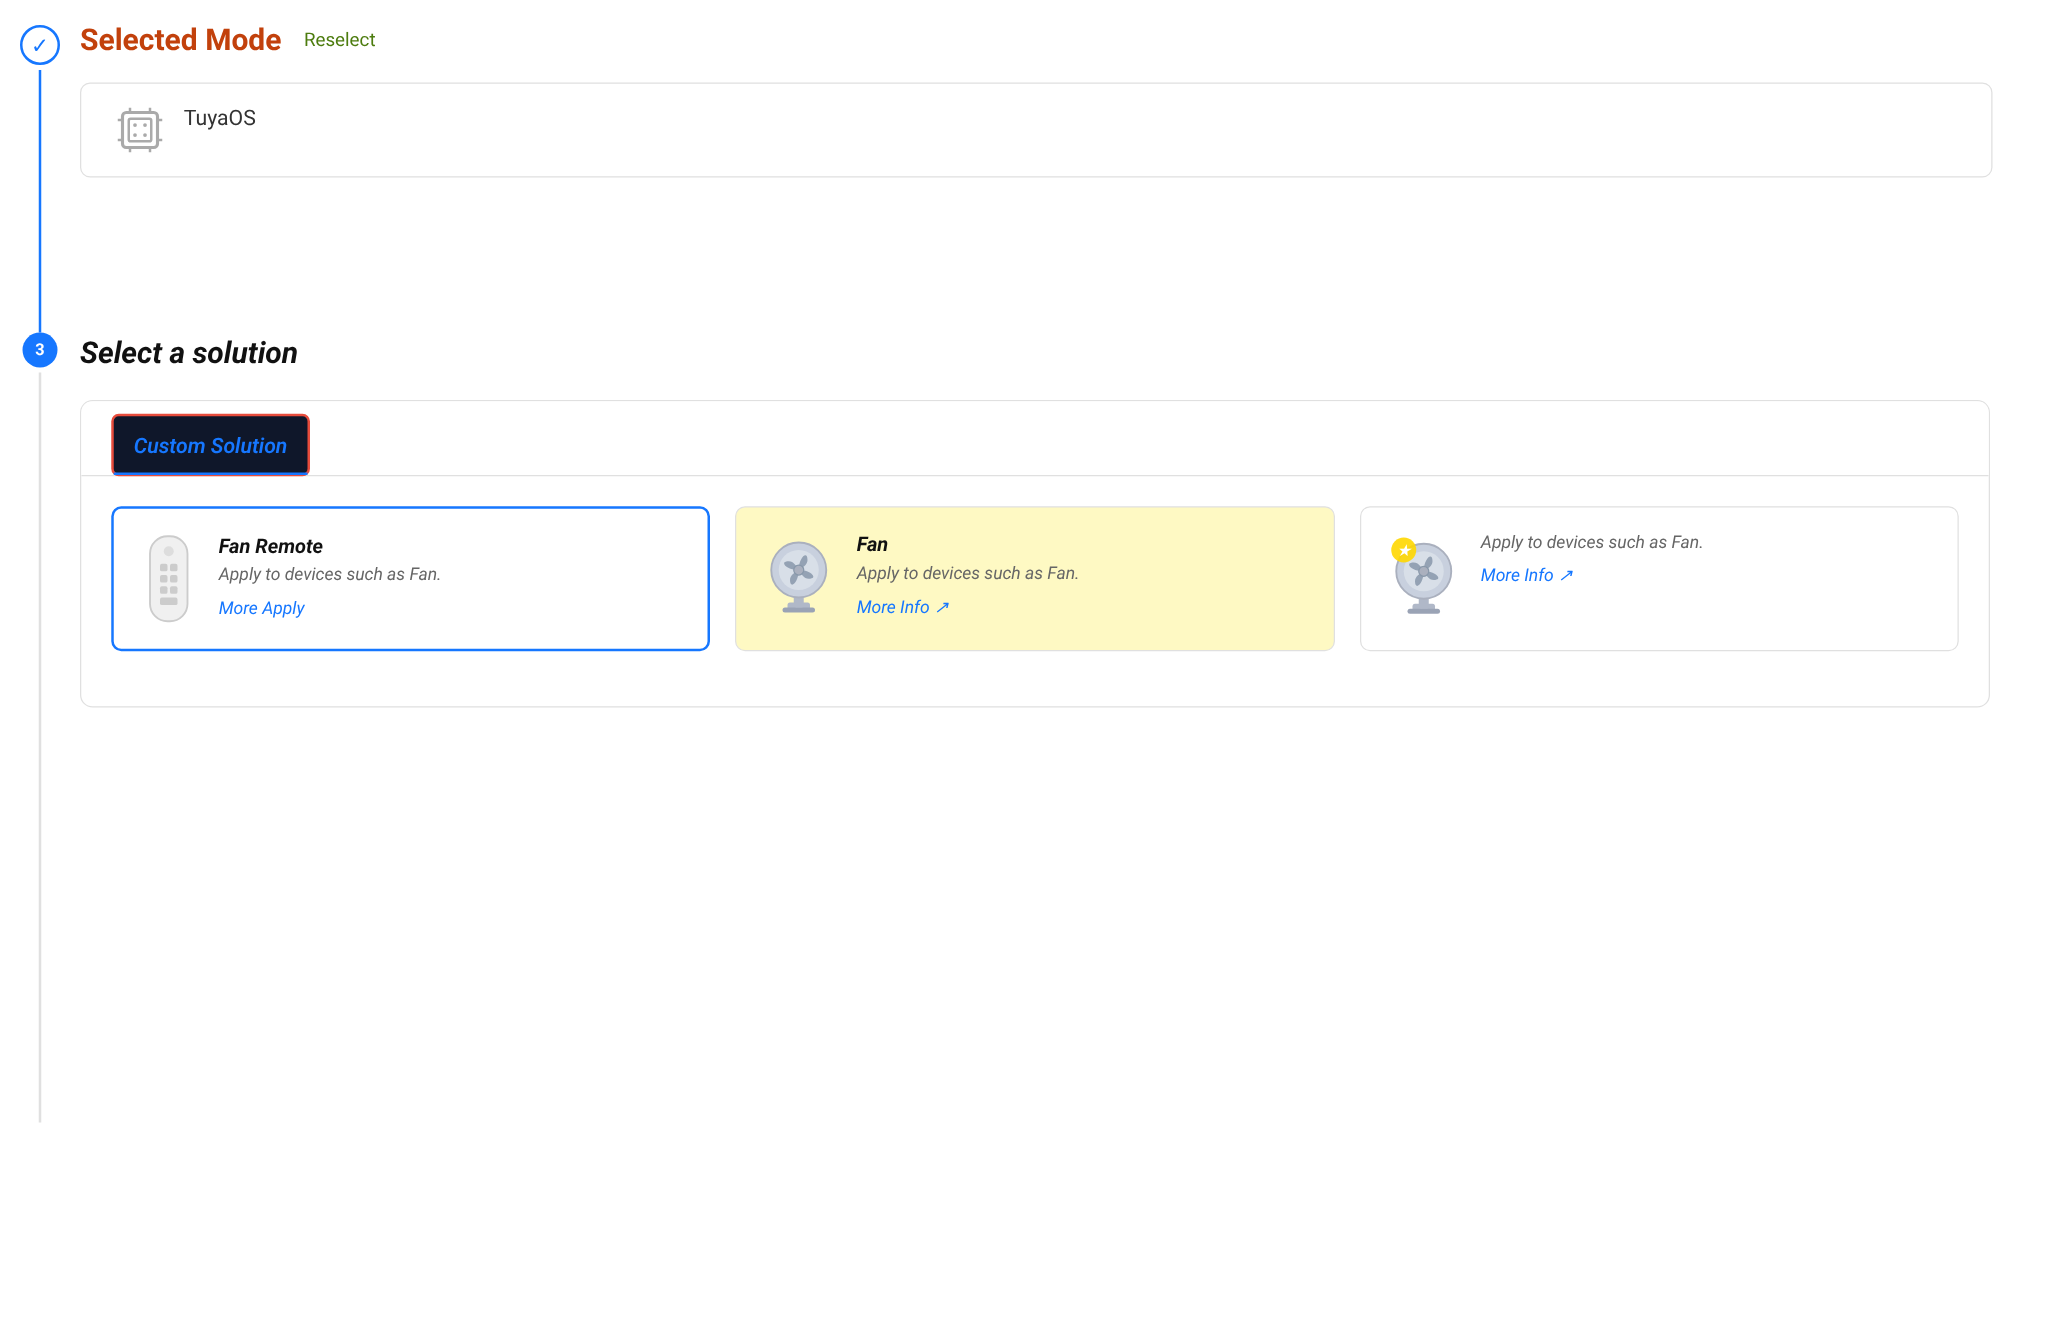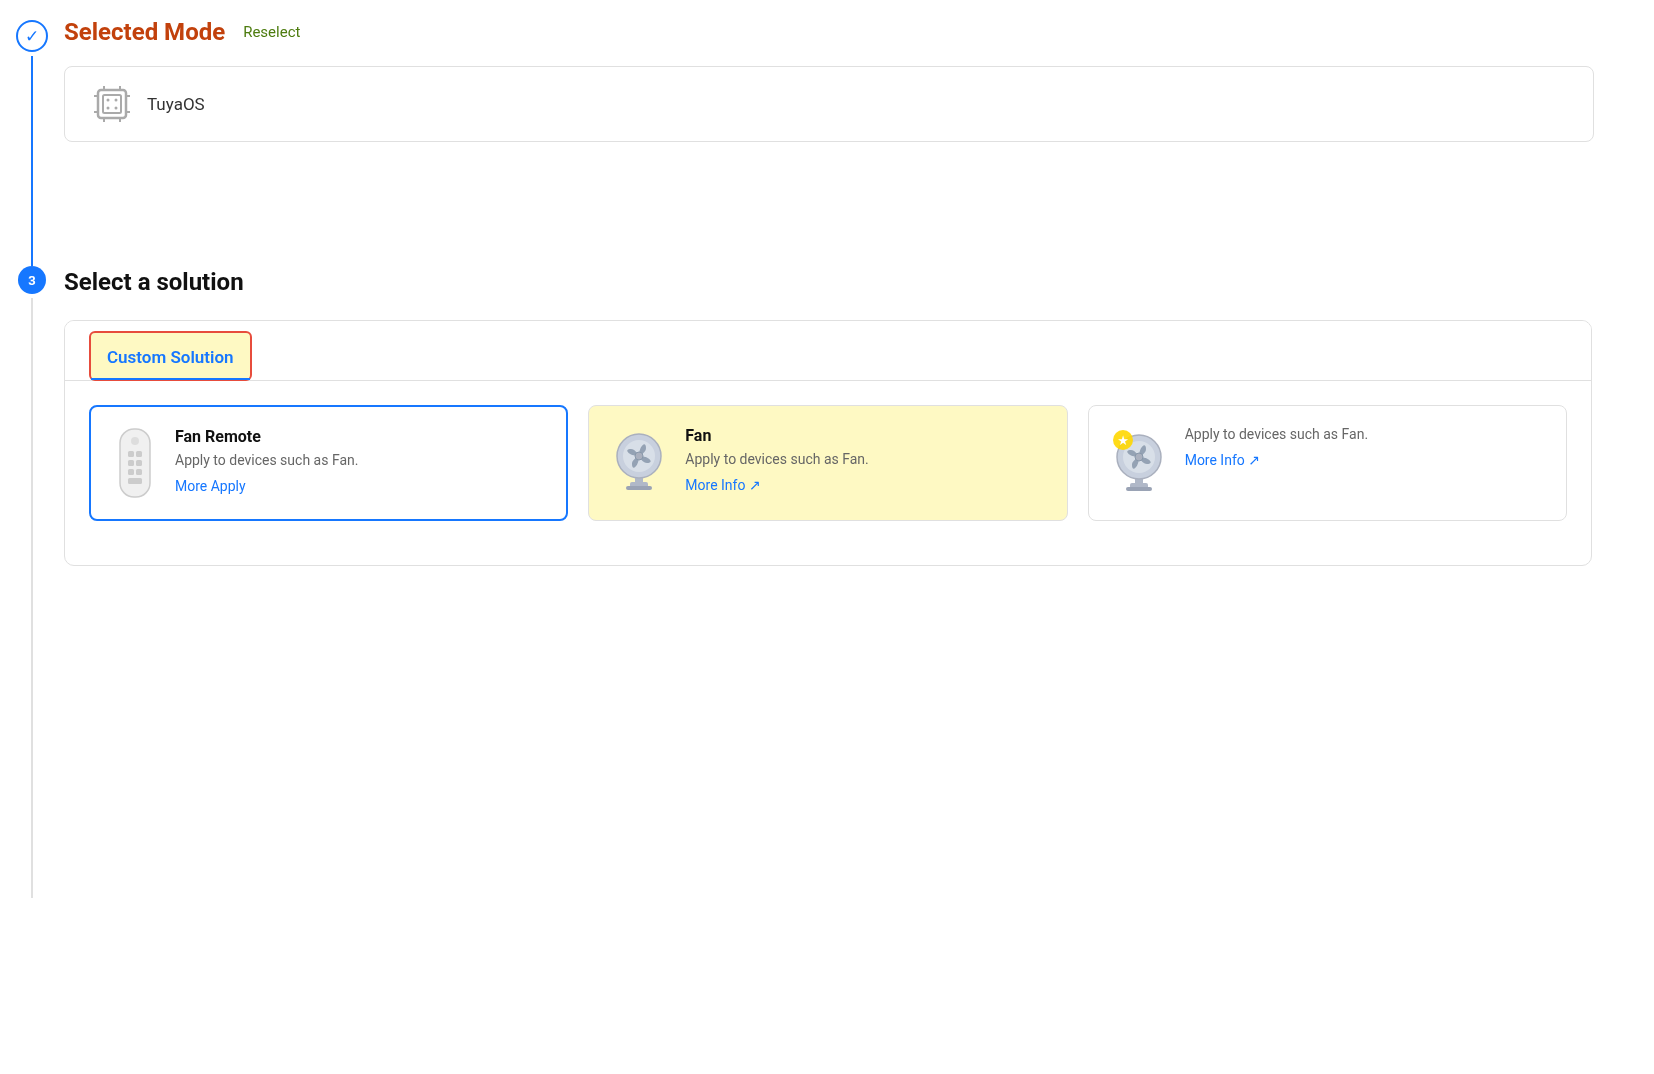--- a/index.html
+++ b/index.html
@@ -49,21 +49,21 @@
       <div class="check-badge">✓</div>
       <div style="width:2px; height:210px; background:#1677ff; margin-top:4px;"></div>
     </div>
 
     <div style="flex:1; padding-right:60px;">
       <div style="display:flex; flex-direction:row; align-items:center; gap:18px; margin-bottom:20px; margin-top:2px;">
         <span style="font-size:24px; font-weight:700; color:#c2410c;">Selected Mode</span>
         <a style="font-size:15px; color:#4d7c0f; cursor:pointer; text-decoration:none;">Reselect</a>
       </div>
 
-      <div style="display:flex; flex-direction:row; align-items:center; gap:16px; border:1px solid #e0e0e0; border-radius:8px; padding:18px 28px; width:100%;">
+      <div style="display:flex; flex-direction:row; align-items:flex-start; gap:16px; border:1px solid #e0e0e0; border-radius:8px; padding:18px 28px; width:100%;">
         <div style="width:38px;height:38px;display:flex;align-items:center;justify-content:center;">
           <svg viewBox="0 0 36 36" width="36" height="36" fill="none" xmlns="http://www.w3.org/2000/svg">
             <rect x="4" y="4" width="28" height="28" rx="3" stroke="#aaa" stroke-width="2.5" fill="none"></rect>
             <rect x="9" y="9" width="18" height="18" rx="1.5" stroke="#aaa" stroke-width="2" fill="none"></rect>
             <circle cx="14" cy="14" r="1.5" fill="#aaa"></circle>
             <circle cx="22" cy="14" r="1.5" fill="#aaa"></circle>
             <circle cx="14" cy="22" r="1.5" fill="#aaa"></circle>
             <circle cx="22" cy="22" r="1.5" fill="#aaa"></circle>
             <line x1="0" y1="10" x2="4" y2="10" stroke="#aaa" stroke-width="2"></line>
             <line x1="32" y1="10" x2="36" y2="10" stroke="#aaa" stroke-width="2"></line>
@@ -80,27 +80,27 @@
     </div>
   </div>
 
   <div style="display:flex; flex-direction:row; align-items:flex-start; margin-top:0;">
 
     <div style="width:64px; display:flex; flex-direction:column; align-items:center; padding-top:0;">
       <div class="step-badge" style="margin-top:0;">3</div>
       <div style="width:2px; flex:1; min-height:600px; background:#e0e0e0; margin-top:4px;"></div>
     </div>
 
-    <div style="flex:1; padding-right:62px;">
+    <div style="flex:1; padding-right:62px;font-style:italic;">
       <div style="font-size:24px; font-weight:700; color:#111; margin-bottom:24px; margin-top:2px;">Select a solution</div>
 
       <div style="border:1px solid #e0e0e0; border-radius:10px; background:#fff; overflow:hidden;">
 
         <div style="display:flex; flex-direction:row; align-items:flex-end; border-bottom:1px solid #e0e0e0; padding:0 24px; background:#fff;">
-          <div style="padding:14px 16px 12px 16px; font-size:17px; font-weight:600; color:#1677ff; cursor:pointer; border:2px solid #e74c3c; border-radius:6px; margin:10px 12px -1px 0; background:#fef9c3; position:relative;">
+          <div style="padding:14px 16px 12px 16px; font-size:17px; font-weight:600; color:#1677ff; cursor:pointer; border:2px solid #e74c3c; border-radius:6px; margin:10px 12px -1px 0; background:#0f172a; position:relative;">
             <span>Custom Solution</span>
             <div style="position:absolute; bottom:-1px; left:0; right:0; height:2px; background:#1677ff;"></div>
           </div>
         </div>
 
         <div style="display:grid; grid-template-columns:1fr 1fr 1fr; gap:20px; padding:24px 24px 24px 24px;">
 
           <div style="display:flex; flex-direction:row; align-items:flex-start; gap:16px; border:2px solid #1677ff; border-radius:8px; padding:20px; cursor:pointer; background:#fff;">
             <div style="width:48px; flex-shrink:0; display:flex; align-items:center; justify-content:center;">
 

